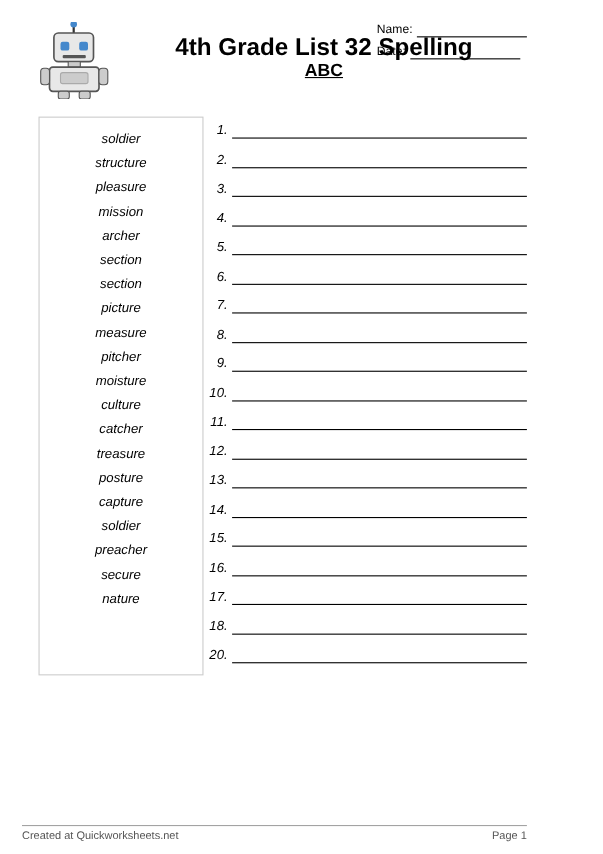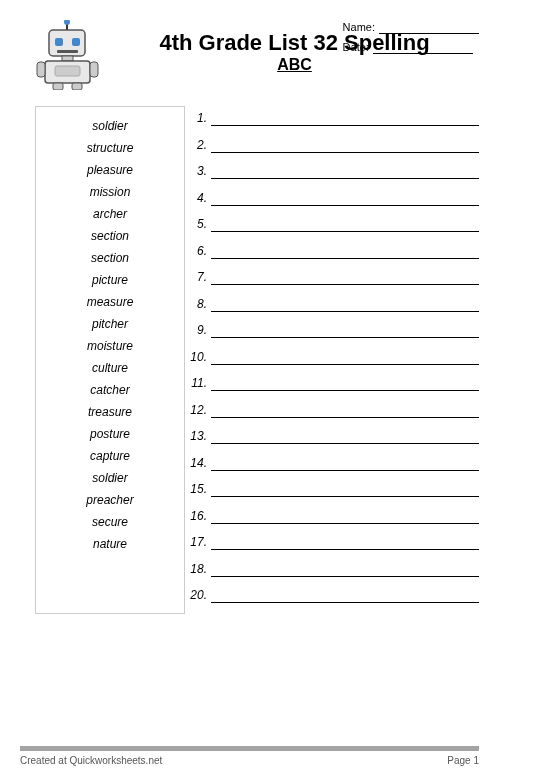--- a/index.html
+++ b/index.html
@@ -133,21 +133,21 @@
     
     .footer {
       position: absolute;
       bottom: 10px;
       left: 20px;
       right: 20px;
       display: flex;
       justify-content: space-between;
       font-size: 10px;
       color: #555;
-      border-top: 5px solid #a3a3a3;
+      border-top: 1px solid #a3a3a3;
       padding-top: 4px;
     }
   </style>
 </head>
 <body>
 
 <div class="page-wrapper">
 
   <div class="name-date-block">
     <div class="field-line">

